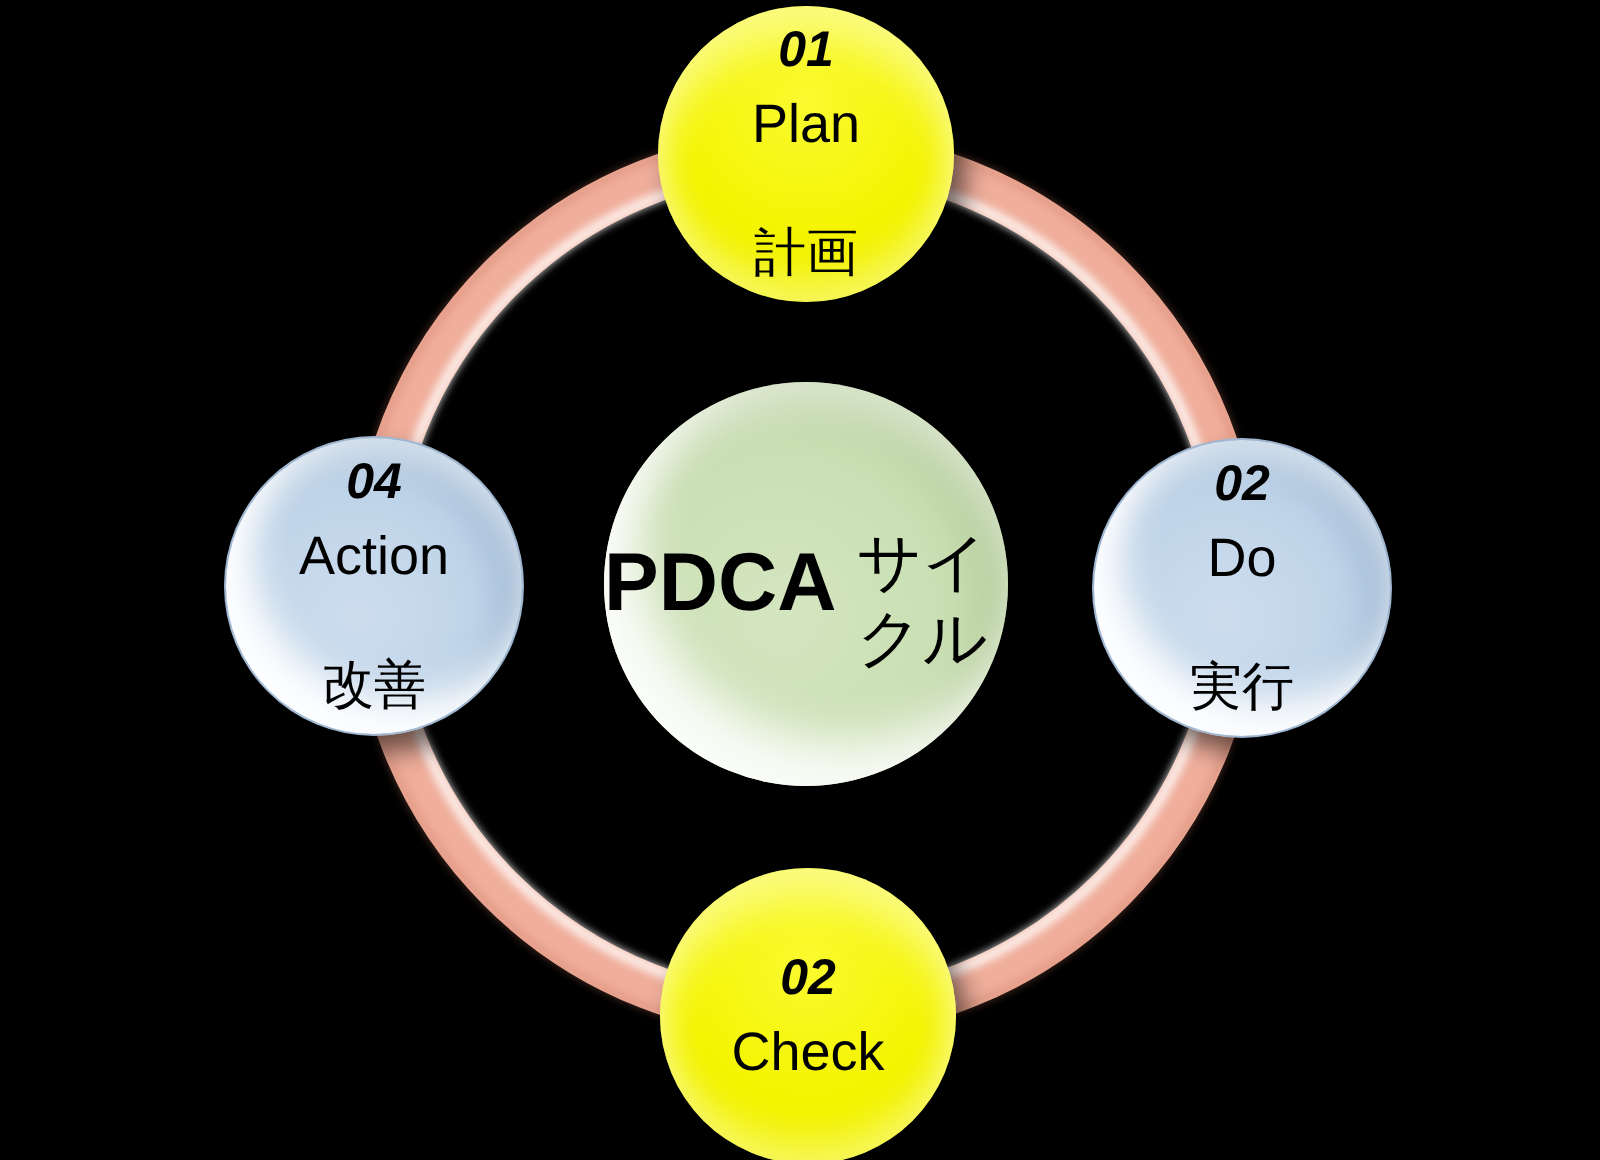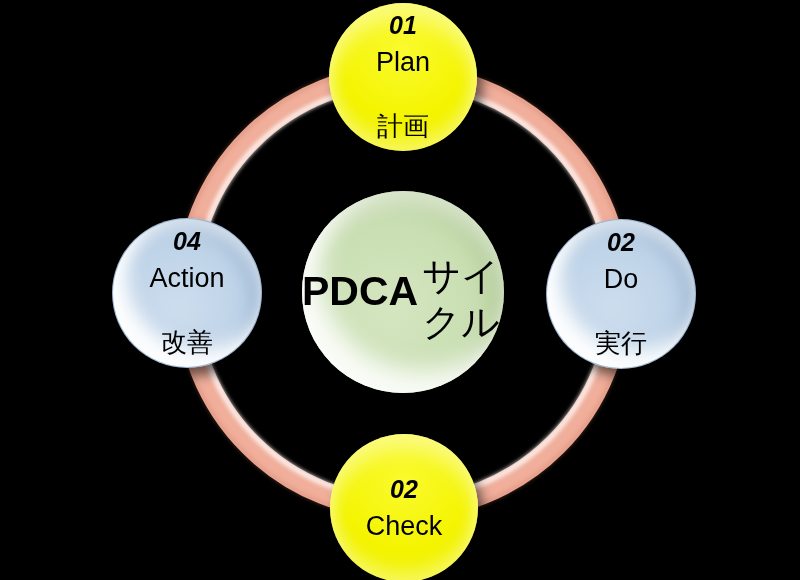--- a/index.html
+++ b/index.html
@@ -89,21 +89,21 @@
     font-weight: 400;
     line-height: 1.45;
     margin-top: 28px;
   }
   .center-title {
     font-size: 41px;
     font-weight: 700;
     line-height: 1.15;
   }
   .center-sub {
-    font-size: 38px;
+    font-size: 32px;
     font-weight: 400;
     margin-top: 16px;
     line-height: 1.2;
   }
 </style>
 </head>
 <body>
 
 <div class="stage">
 

